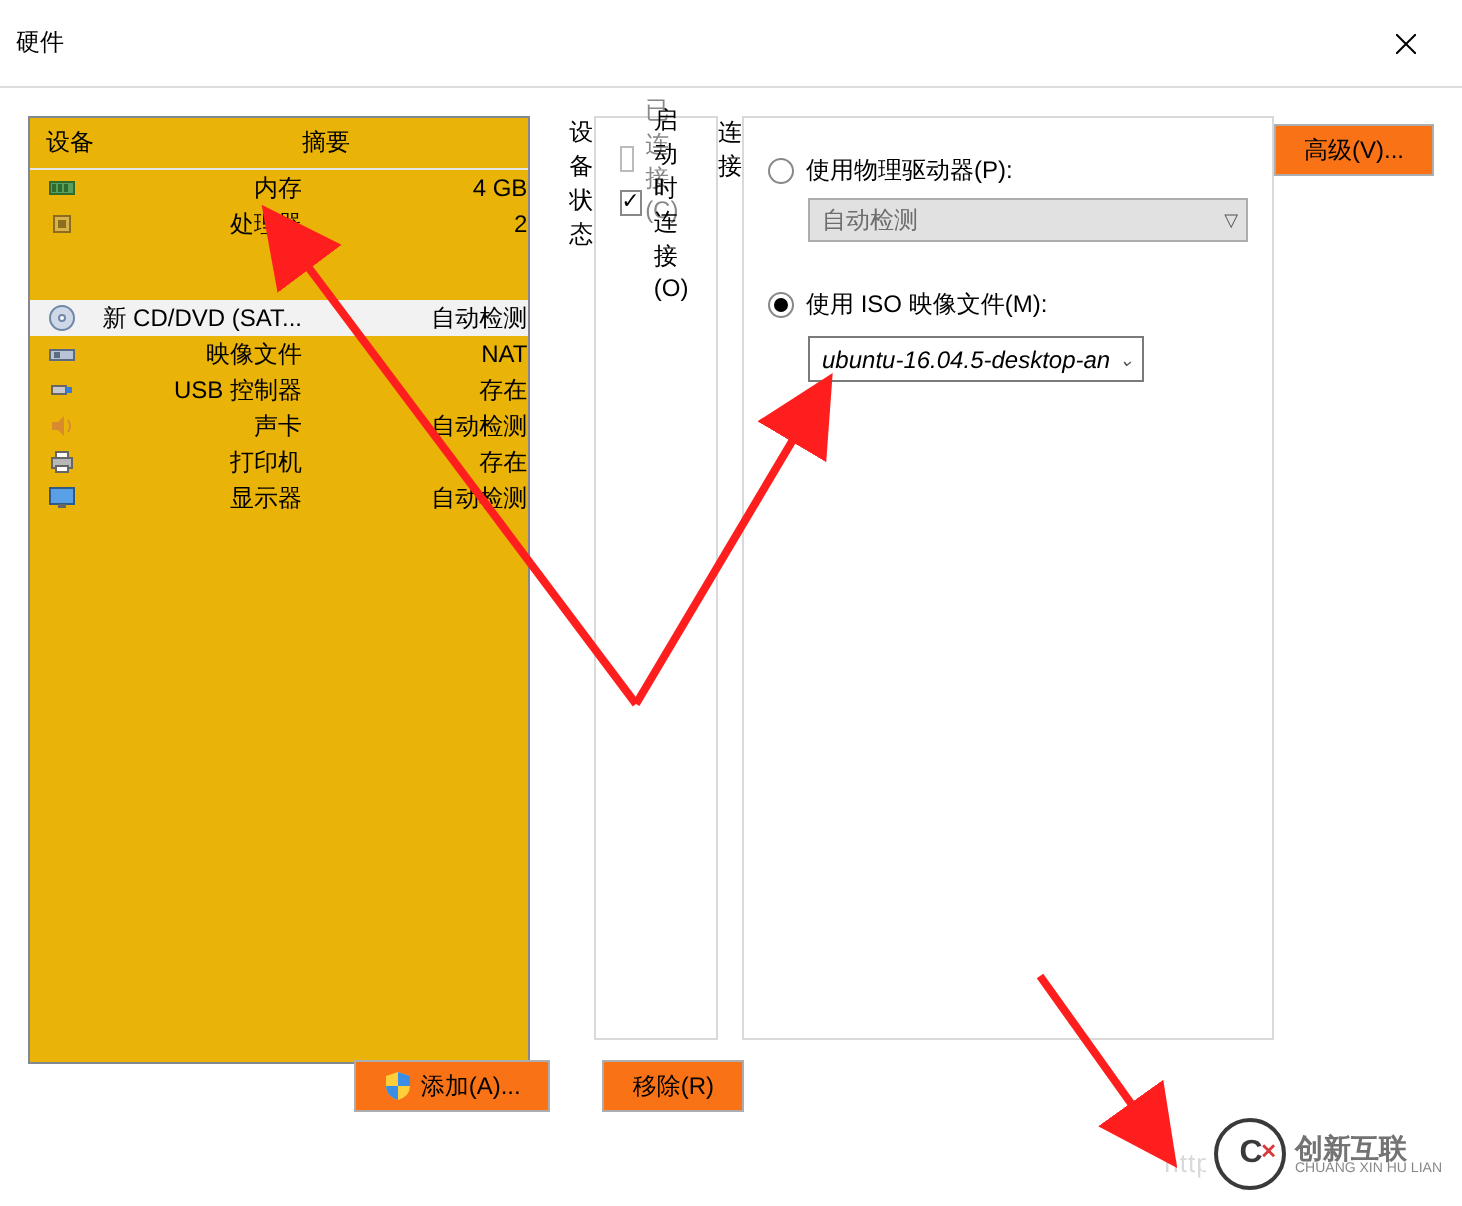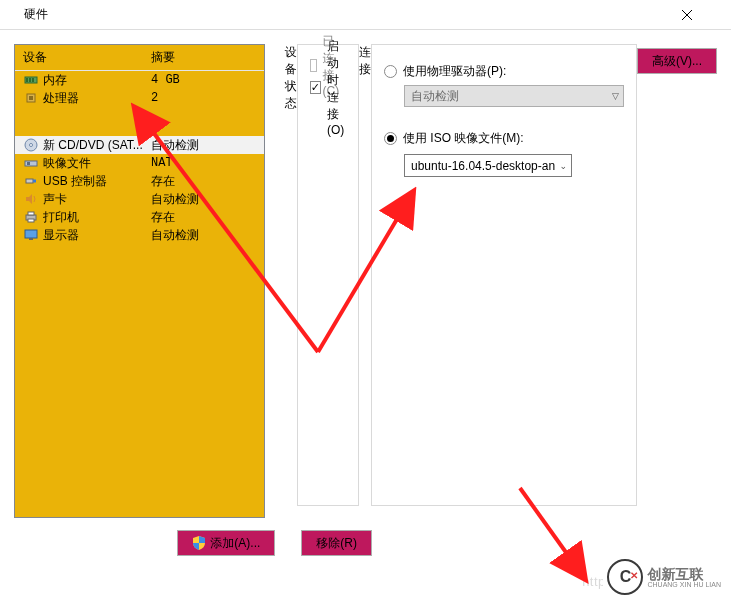--- a/index.html
+++ b/index.html
@@ -1,50 +1,50 @@
 <!DOCTYPE html>
 <html><head>
 <meta charset="utf-8">
 <style>
   * { box-sizing: border-box; font-family: "Microsoft YaHei", "Segoe UI", Tahoma, sans-serif; font-size: 12px; }
   body { margin: 0; padding: 0; background: #fff; width: 731px; height: 603px; position: relative; overflow: hidden; }
-  .titlebar { height: 30px; display: flex; align-items: center; padding: 0 24px; border-bottom: 1px solid #ddd; }
+  .titlebar { height: 44px; display: flex; align-items: center; padding: 0 8px; border-bottom: 1px solid #ddd; }
   .titlebar-title { flex: 1; }
   .titlebar-close { width: 40px; height: 28px; display: flex; align-items: center; justify-content: center; cursor: default; }
   .titlebar-close svg { width: 10px; height: 10px; }
   .content { display: flex; padding: 14px 14px 0 14px; height: 488px; }
   .left-panel { width: 358px; border: 1px solid #828790; background: #eab308; display: flex; flex-direction: column; }
   .device-header { display: flex; padding: 4px 0 4px 8px; border-bottom: 1px solid #e5e5e5; }
   .col-device { width: 128px; }
   .col-summary { flex: 1; }
-  .device-list { flex: 1; overflow: auto; }
+  .device-list { flex: 1; overflow: auto; text-align: right; }
   .device-row { display: flex; align-items: center; height: 18px; padding-left: 8px; }
   .device-row.selected { background: #f2f2f2; margin-top: 29px; }
   .device-icon { width: 16px; height: 16px; margin-right: 4px; display: flex; align-items: center; justify-content: center; }
   .device-icon svg { width: 14px; height: 14px; }
   .device-name { width: 108px; white-space: nowrap; overflow: hidden; }
-  .device-summary { flex: 1; font-family: Liberation Mono, monospace; }
+  .device-summary { flex: 1; }
   .right-panel { flex: 1; padding-left: 20px; display: flex; flex-direction: row; }
   .group-label { margin-bottom: 6px; }
   .group-box { border: 1px solid #d9d9d9; padding: 10px 12px 14px 12px; margin-bottom: 12px; }
   .checkbox-row { display: flex; align-items: center; height: 20px; margin-bottom: 2px; }
   .checkbox { width: 13px; height: 13px; border: 1px solid #888; margin-right: 6px; display: flex; align-items: center; justify-content: center; background: #fff; }
   .checkbox.checked::after { content: "✓"; font-size: 11px; line-height: 1; color: #000; }
   .checkbox.disabled { border-color: #bbb; }
   .checkbox.disabled + span { color: #888; }
   .radio-row { display: flex; align-items: center; height: 20px; margin-top: 6px; }
   .radio { width: 13px; height: 13px; border: 1px solid #888; border-radius: 50%; margin-right: 6px; display: flex; align-items: center; justify-content: center; background: #fff; }
   .radio.checked::after { content: ""; width: 7px; height: 7px; background: #000; border-radius: 50%; }
   .dropdown { margin: 4px 0 0 20px; display: flex; align-items: center; }
   .dropdown-select { height: 22px; border: 1px solid #adadad; background: #e1e1e1; padding: 0 18px 0 6px; width: 220px; position: relative; color: #6d6d6d; display: flex; align-items: center; }
   .dropdown-arrow { position: absolute; right: 4px; top: 50%; transform: translateY(-50%); font-size: 9px; color: #555; }
   .iso-row { margin: 6px 0 0 20px; display: flex; align-items: center; gap: 8px; }
-  .iso-select { height: 23px; border: 1px solid #7a7a7a; background: #fff; padding: 0 18px 0 6px; width: 168px; position: relative; display: flex; align-items: center; white-space: nowrap; overflow: hidden; }
+  .iso-select { height: 23px; border: 1px solid #7a7a7a; background: #fff; padding: 0 18px 0 6px; width: 168px; position: relative; display: flex; align-items: center; white-space: nowrap; overflow: hidden; font-style: italic; }
   .btn { height: 23px; border: 1px solid #0078d7; background: #e5f1fb; padding: 0 14px; display: flex; align-items: center; white-space: nowrap; }
-  .btn-plain { height: 23px; border: 1px solid #adadad; background: #be185d; padding: 12px 14px; display: flex; align-items: center; white-space: nowrap; }
+  .btn-plain { height: 23px; border: 1px solid #adadad; background: #f97316; padding: 12px 14px; display: flex; align-items: center; white-space: nowrap; }
   .advanced-row { display: flex; justify-content: flex-end; margin-top: 4px; }
   .shield { width: 14px; height: 14px; margin-right: 4px; }
   .footer { position: absolute; bottom: 10px; right: 14px; display: flex; gap: 8px; }
   .watermark { position: absolute; right: 22px; bottom: 14px; color: #d9d9d9; font-size: 13px; letter-spacing: 0.5px; }
   .logo-corner { position: absolute; right: 6px; bottom: 6px; display: flex; align-items: center; gap: 4px; background: #fff; padding: 2px 4px; }
   .logo-circle { width: 36px; height: 36px; border: 2px solid #3a3a3a; border-radius: 50%; display: flex; align-items: center; justify-content: center; font-weight: bold; font-size: 16px; color: #3a3a3a; position: relative; }
   .logo-text { font-size: 14px; font-weight: bold; color: #737373; line-height: 1; }
   .logo-sub { font-size: 7px; color: #888; letter-spacing: 0; }
   .left-button-strip { position: absolute; left: 14px; width: 358px; top: 530px; display: flex; justify-content: flex-end; gap: 26px; }
   

